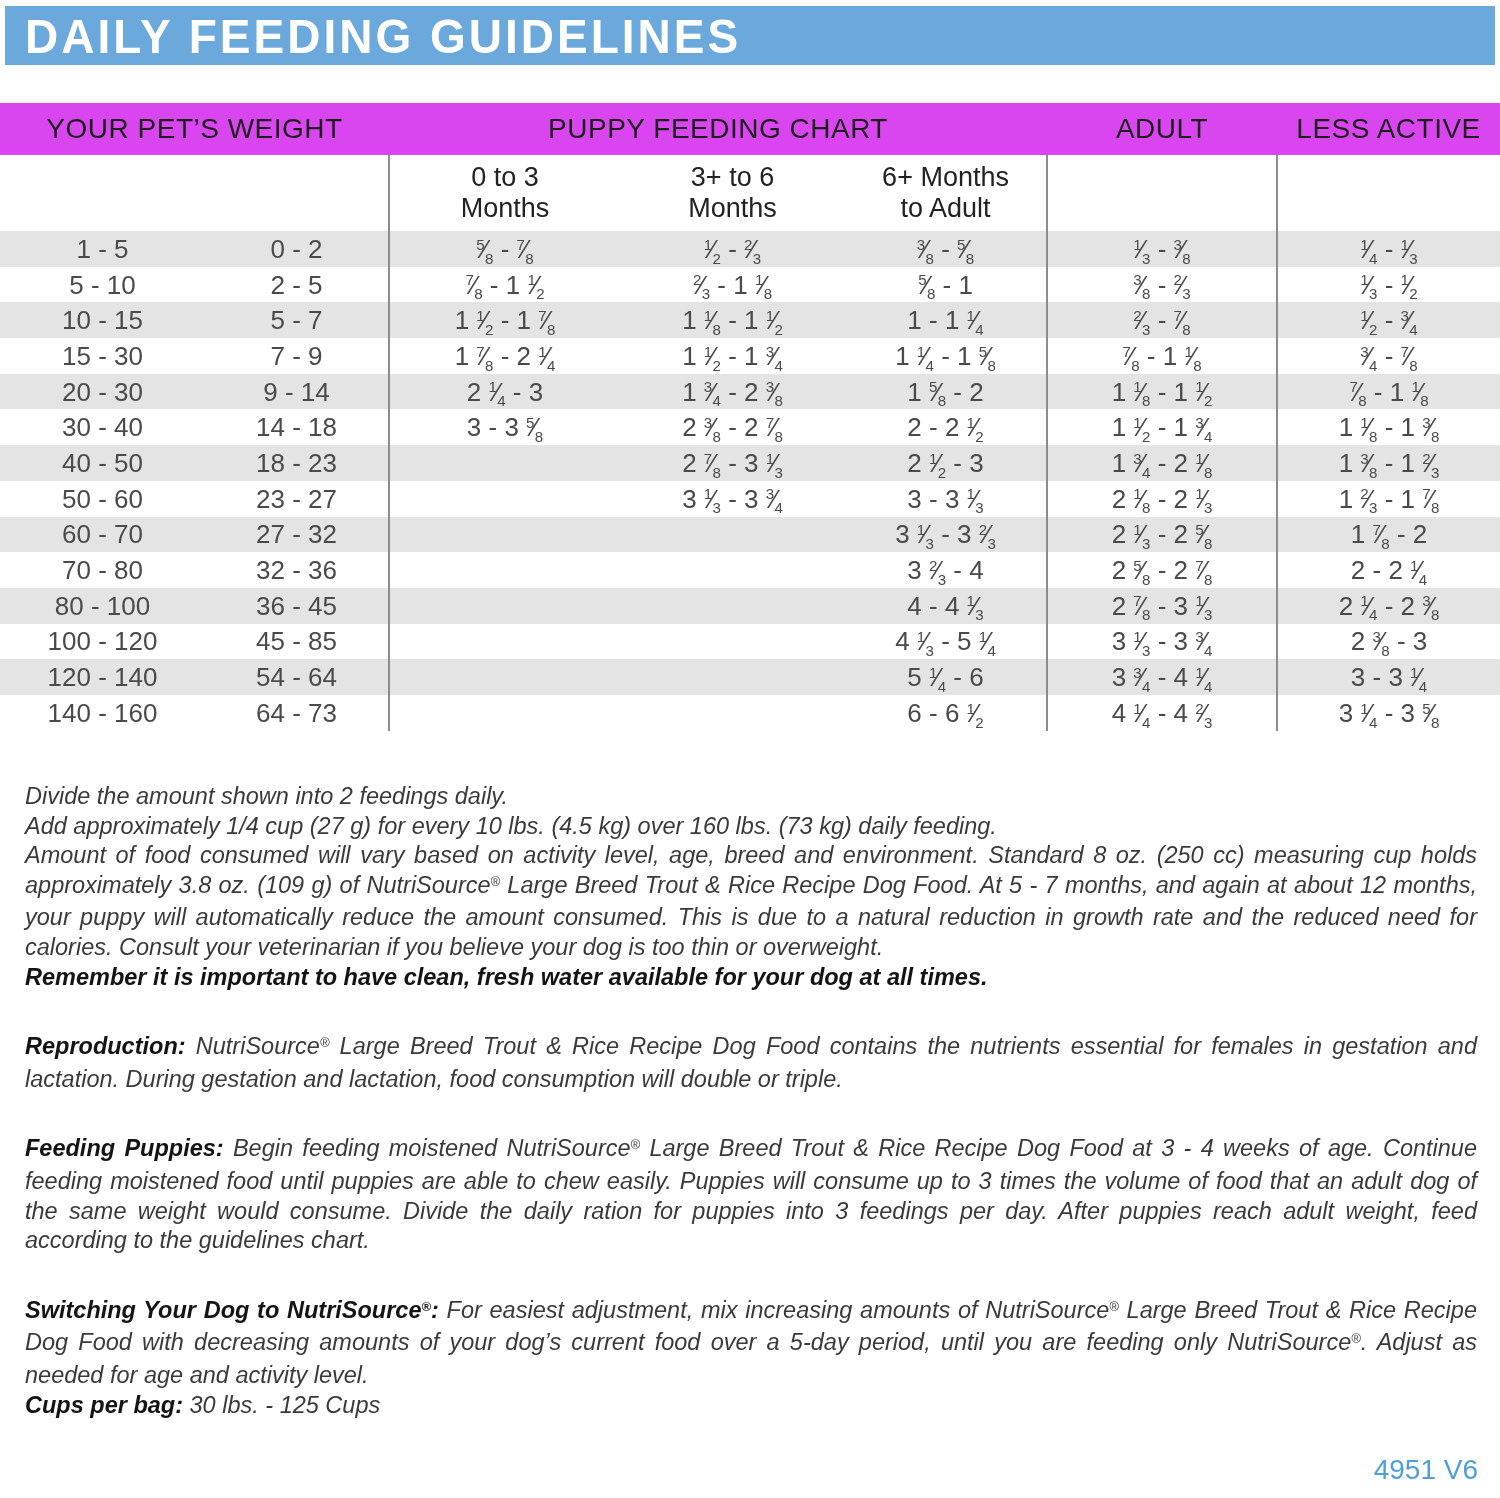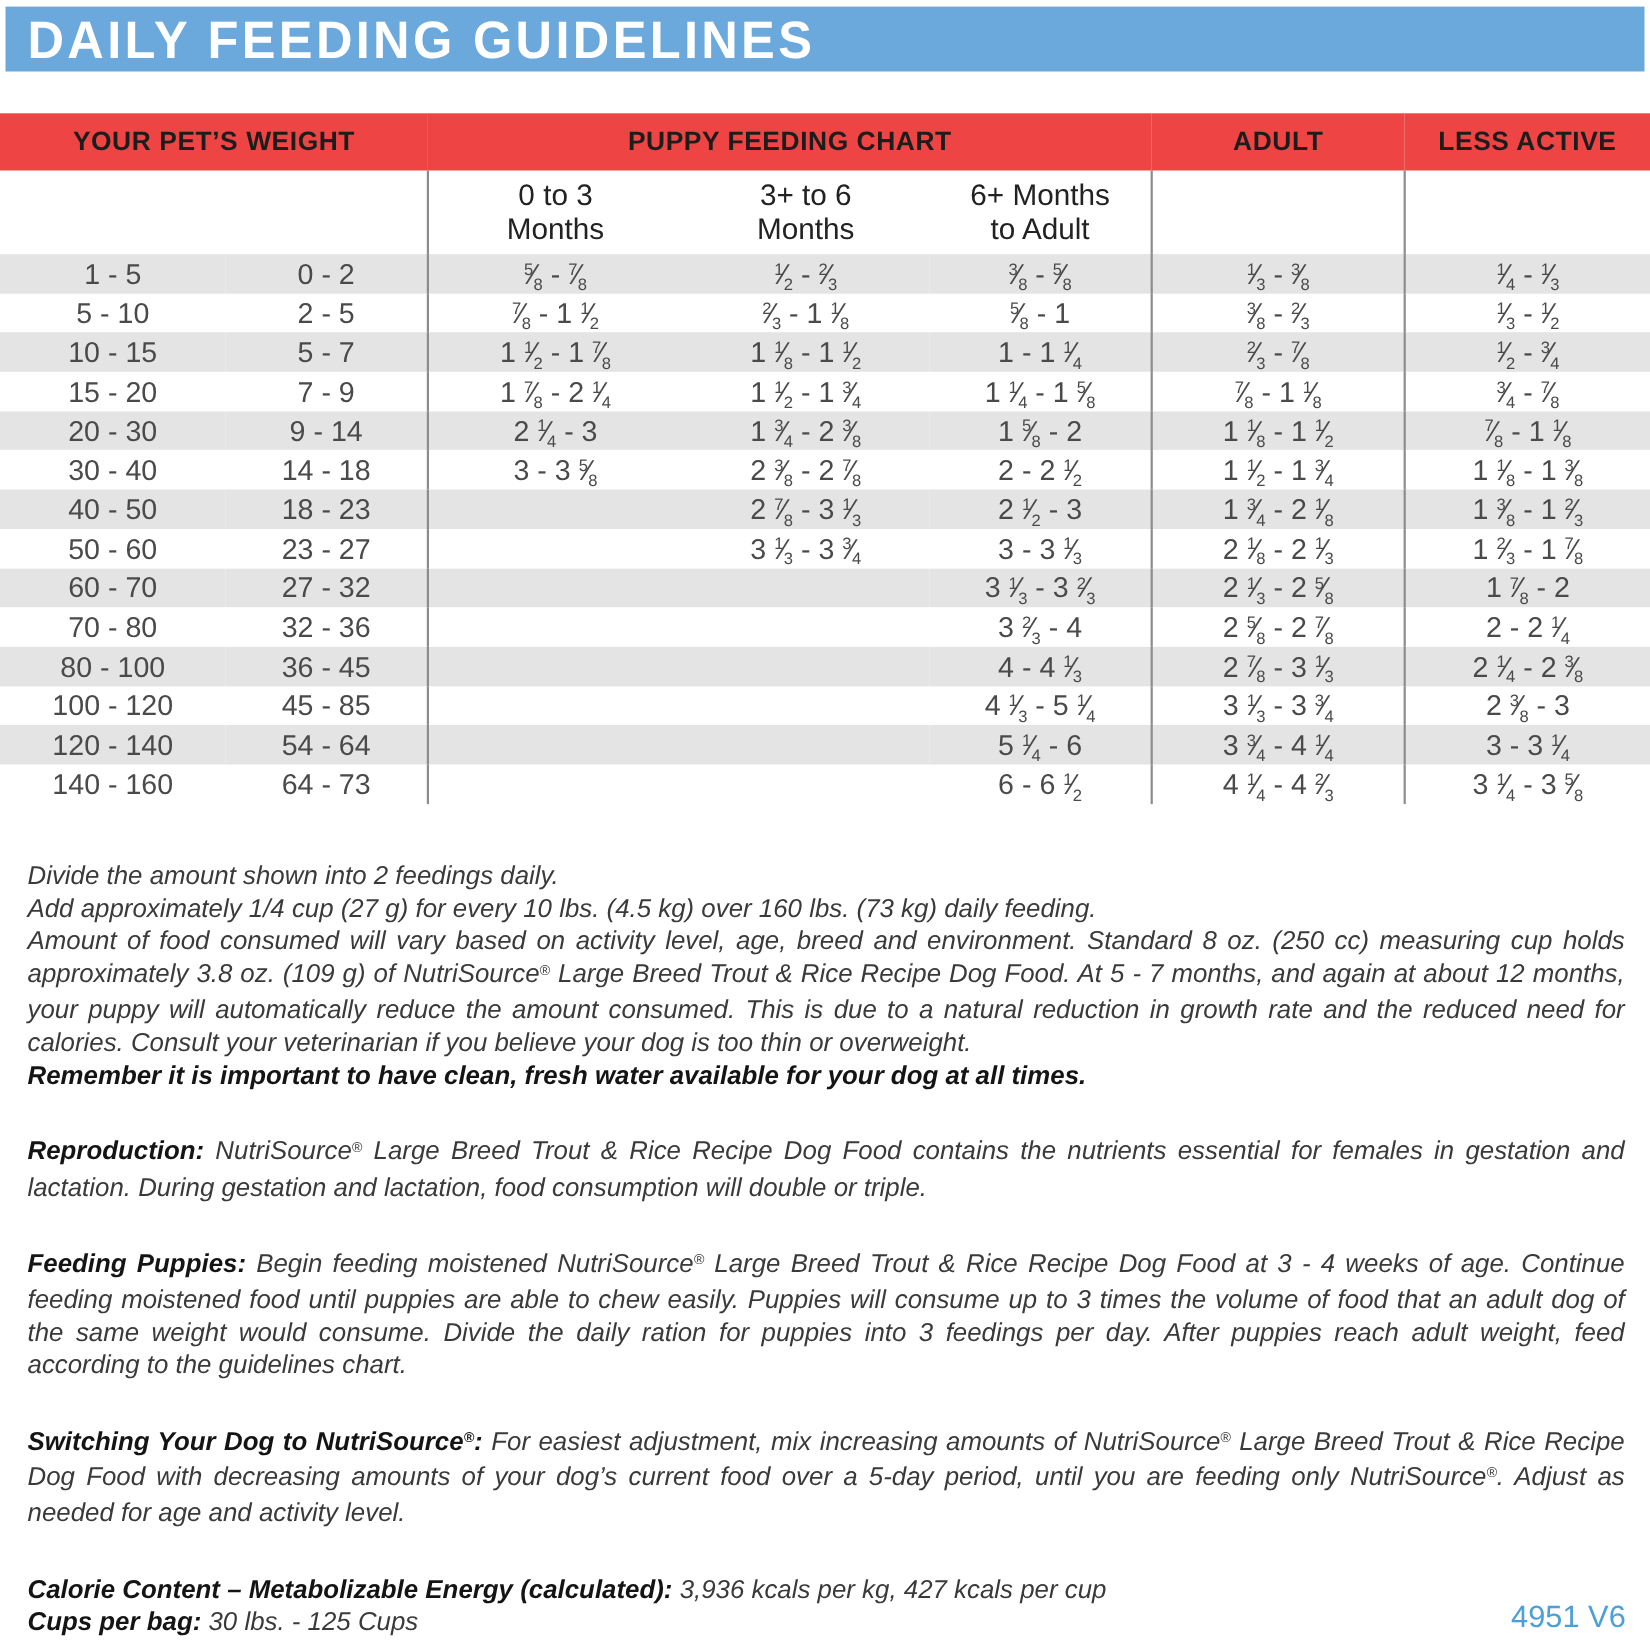--- a/index.html
+++ b/index.html
@@ -9,21 +9,21 @@
   
   .banner { position:absolute; left:5px; top:6px; width:1490px; height:59px; background:#6BA8DC; display:flex; align-items:center; }
   .banner .title { margin:0 0 0 20px; font-size:46px; font-weight:bold; letter-spacing:3px; color:#ffffff; transform:scaleY(1.04); }
 
   
   .table-wrap { position:absolute; left:0; top:103px; width:1500px; }
   table.feed { border-collapse:collapse; width:1500px; table-layout:fixed; }
   table.feed td, table.feed th { padding:0; margin:0; font-weight:normal; }
 
   tr.band { height:52px; }
-  tr.band th { background:#ef4444; font-weight:bold; font-size:24px; color:#1d1d1d; letter-spacing:0.5px; text-align:center; }
+  tr.band th { background:#d946ef; font-weight:normal; font-size:28px; color:#1d1d1d; letter-spacing:0.5px; text-align:center; }
 
   tr.ages { height:76px;padding-left:31px; }
   tr.ages td { font-size:27px; color:#222; text-align:center; vertical-align:middle; line-height:1.15; white-space:pre-line; }
 
   tr.units { height:41px; }
   tr.units td { border-top:2px solid #77787B; font-size:27px; color:#2b2b2b; text-align:center; vertical-align:middle; }
 
   tbody.rows tr { height:35.7px; }
   tbody.rows tr:nth-child(odd) { background:#E4E4E4; }
   tbody.rows td { font-size:26px; color:#4a4a4a; text-align:center; vertical-align:middle; line-height:1; }
@@ -108,21 +108,21 @@
           <tr>
             <td>10 - 15</td>
             <td>5 - 7</td>
             <td class="bl">1 <span class="fn">1</span><span class="fsl">⁄</span><span class="fd">2</span> - 1 <span class="fn">7</span><span class="fsl">⁄</span><span class="fd">8</span></td>
             <td>1 <span class="fn">1</span><span class="fsl">⁄</span><span class="fd">8</span> - 1 <span class="fn">1</span><span class="fsl">⁄</span><span class="fd">2</span></td>
             <td>1 - 1 <span class="fn">1</span><span class="fsl">⁄</span><span class="fd">4</span></td>
             <td class="bl"><span class="fn">2</span><span class="fsl">⁄</span><span class="fd">3</span> - <span class="fn">7</span><span class="fsl">⁄</span><span class="fd">8</span></td>
             <td class="bl"><span class="fn">1</span><span class="fsl">⁄</span><span class="fd">2</span> - <span class="fn">3</span><span class="fsl">⁄</span><span class="fd">4</span></td>
           </tr>
           <tr>
-            <td>15 - 20</td>
+            <td>15 - 30</td>
             <td>7 - 9</td>
             <td class="bl">1 <span class="fn">7</span><span class="fsl">⁄</span><span class="fd">8</span> - 2 <span class="fn">1</span><span class="fsl">⁄</span><span class="fd">4</span></td>
             <td>1 <span class="fn">1</span><span class="fsl">⁄</span><span class="fd">2</span> - 1 <span class="fn">3</span><span class="fsl">⁄</span><span class="fd">4</span></td>
             <td>1 <span class="fn">1</span><span class="fsl">⁄</span><span class="fd">4</span> - 1 <span class="fn">5</span><span class="fsl">⁄</span><span class="fd">8</span></td>
             <td class="bl"><span class="fn">7</span><span class="fsl">⁄</span><span class="fd">8</span> - 1 <span class="fn">1</span><span class="fsl">⁄</span><span class="fd">8</span></td>
             <td class="bl"><span class="fn">3</span><span class="fsl">⁄</span><span class="fd">4</span> - <span class="fn">7</span><span class="fsl">⁄</span><span class="fd">8</span></td>
           </tr>
           <tr>
             <td>20 - 30</td>
             <td>9 - 14</td>
@@ -218,19 +218,18 @@
   </div>
 
   <div class="text-block" id="notes">
       <p class="note">Divide the amount shown into 2 feedings daily.</p>
       <p class="note">Add approximately 1/4 cup (27 g) for every 10 lbs. (4.5 kg) over 160 lbs. (73 kg) daily feeding.</p>
       <p class="note just">Amount of food consumed will vary based on activity level, age, breed and environment. Standard 8 oz. (250 cc) measuring cup holds approximately 3.8 oz. (109 g) of NutriSource<span class="rsym">®</span> Large Breed Trout &amp; Rice Recipe Dog Food. At 5 - 7 months, and again at about 12 months, your puppy will automatically reduce the amount consumed. This is due to a natural reduction in growth rate and the reduced need for calories. Consult your veterinarian if you believe your dog is too thin or overweight.</p>
       <p class="note bold">Remember it is important to have clean, fresh water available for your dog at all times.</p>
       <p class="section just"><b class="lead">Reproduction:</b> NutriSource<span class="rsym">®</span> Large Breed Trout &amp; Rice Recipe Dog Food contains the nutrients essential for females in gestation and lactation. During gestation and lactation, food consumption will double or triple.</p>
       <p class="section just"><b class="lead">Feeding Puppies:</b> Begin feeding moistened NutriSource<span class="rsym">®</span> Large Breed Trout &amp; Rice Recipe Dog Food at 3 - 4 weeks of age. Continue feeding moistened food until puppies are able to chew easily. Puppies will consume up to 3 times the volume of food that an adult dog of the same weight would consume. Divide the daily ration for puppies into 3 feedings per day. After puppies reach adult weight, feed according to the guidelines chart.</p>
       <p class="section just"><b class="lead">Switching Your Dog to NutriSource<span class="rsym">®</span>:</b> For easiest adjustment, mix increasing amounts of NutriSource<span class="rsym">®</span> Large Breed Trout &amp; Rice Recipe Dog Food with decreasing amounts of your dog’s current food over a 5-day period, until you are feeding only NutriSource<span class="rsym">®</span>. Adjust as needed for age and activity level.</p>
-      <p class="gap-lg"><b class="lead">Calorie Content – Metabolizable Energy (calculated):</b> 3,936 kcals per kg, 427 kcals per cup</p>
       <p class=""><b class="lead">Cups per bag:</b> 30 lbs. - 125 Cups</p>
     </div>
 
   <div class="footer-code">4951 V6</div>
 
 </div>
 
 </body></html>

